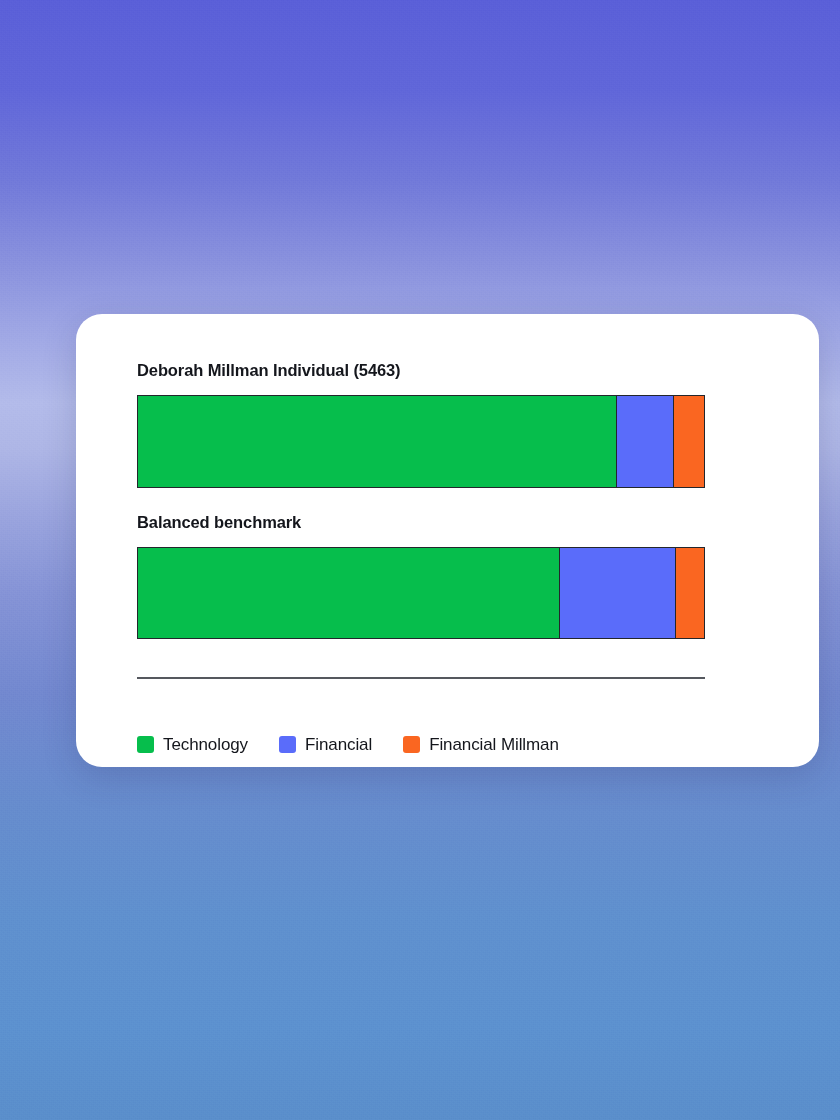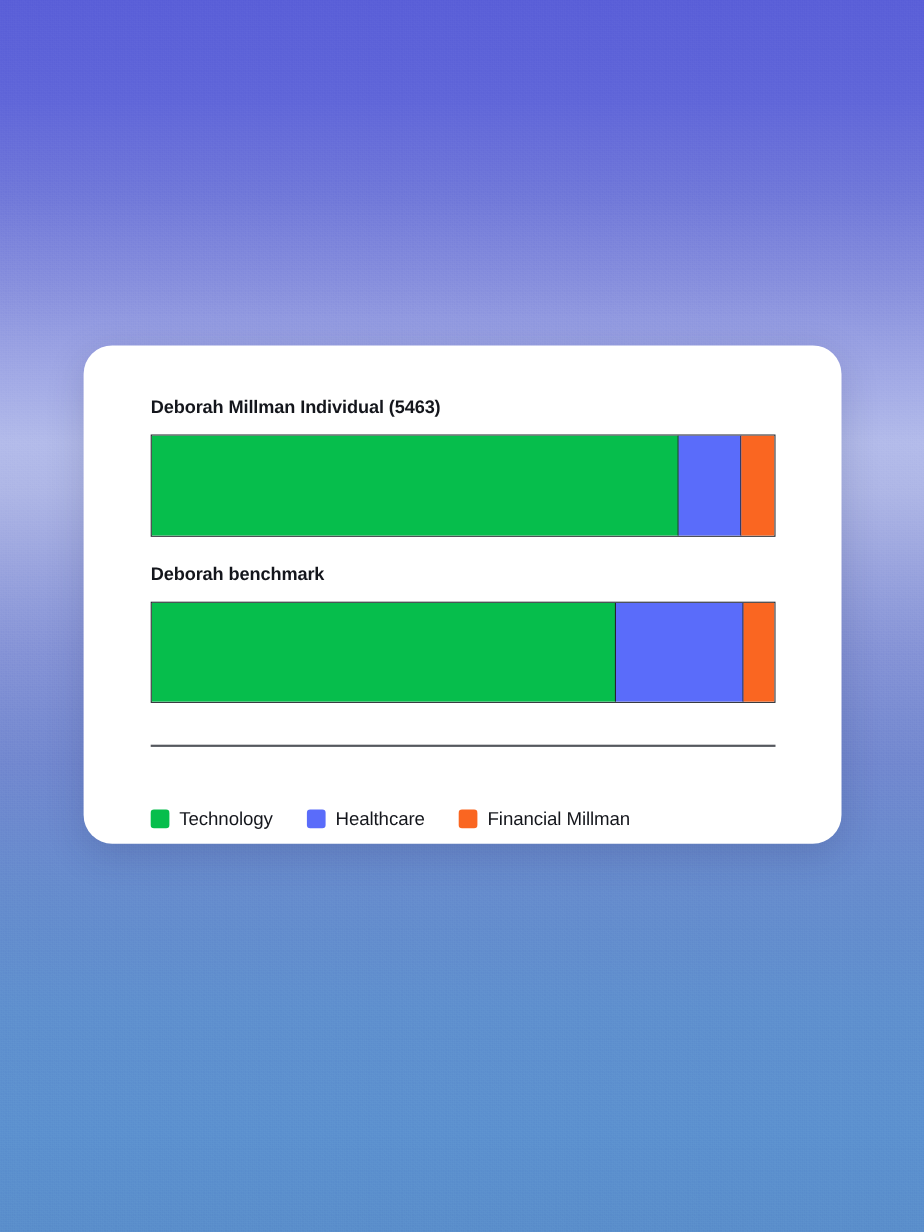--- a/index.html
+++ b/index.html
@@ -43,21 +43,21 @@
       repeating-linear-gradient(90deg, rgba(255,255,255,0.06) 0 1px, rgba(0,0,0,0.045) 1px 2px),
       repeating-linear-gradient(37deg, rgba(255,255,255,0.05) 0 1px, rgba(0,0,0,0.04) 1px 3px);
     mix-blend-mode: overlay;
   }
 
   
   .card {
     position: absolute;
     left: 76px;
     top: 314px;
-    width: 689px;
+    width: 743px;
     height: 453px;
     background: #ffffff;
     border-radius: 26px;
     box-shadow: 0 10px 34px rgba(32, 40, 90, 0.18);
     z-index: 2;
   }
 
   .group { position: absolute; left: 61px; width: 568px; }
 
   .series-label {
@@ -143,40 +143,40 @@
     <div class="series-label">Deborah Millman Individual (5463)</div>
 
     <div class="bar">
       <div class="bar-seg" style="flex: 0 0 84.7%; background: rgb(6, 190, 76);"></div>
       <div class="bar-seg" style="flex: 0 0 10%; background: rgb(90, 108, 250);"></div>
       <div class="bar-seg" style="flex: 0 0 5.3%; background: rgb(250, 102, 33);"></div>
     </div>
   </div>
 
   <div class="group group-2">
-    <div class="series-label">Deborah benchmark</div>
+    <div class="series-label">Balanced benchmark</div>
 
     <div class="bar">
       <div class="bar-seg" style="flex: 0 0 74.6%; background: rgb(6, 190, 76);"></div>
       <div class="bar-seg" style="flex: 0 0 20.4%; background: rgb(90, 108, 250);"></div>
       <div class="bar-seg" style="flex: 0 0 5%; background: rgb(250, 102, 33);"></div>
     </div>
   </div>
 
   <div class="divider"></div>
 
   <div class="legend">
     <div class="legend-item">
       <span class="legend-swatch" style="background: rgb(6, 190, 76);"></span>
       <span class="legend-text">Technology</span>
     </div>
 
     <div class="legend-item">
       <span class="legend-swatch" style="background: rgb(90, 108, 250);"></span>
-      <span class="legend-text">Healthcare</span>
+      <span class="legend-text">Financial</span>
     </div>
 
     <div class="legend-item">
       <span class="legend-swatch" style="background: rgb(250, 102, 33);"></span>
       <span class="legend-text">Financial Millman</span>
     </div>
   </div>
 
 </div>
 

